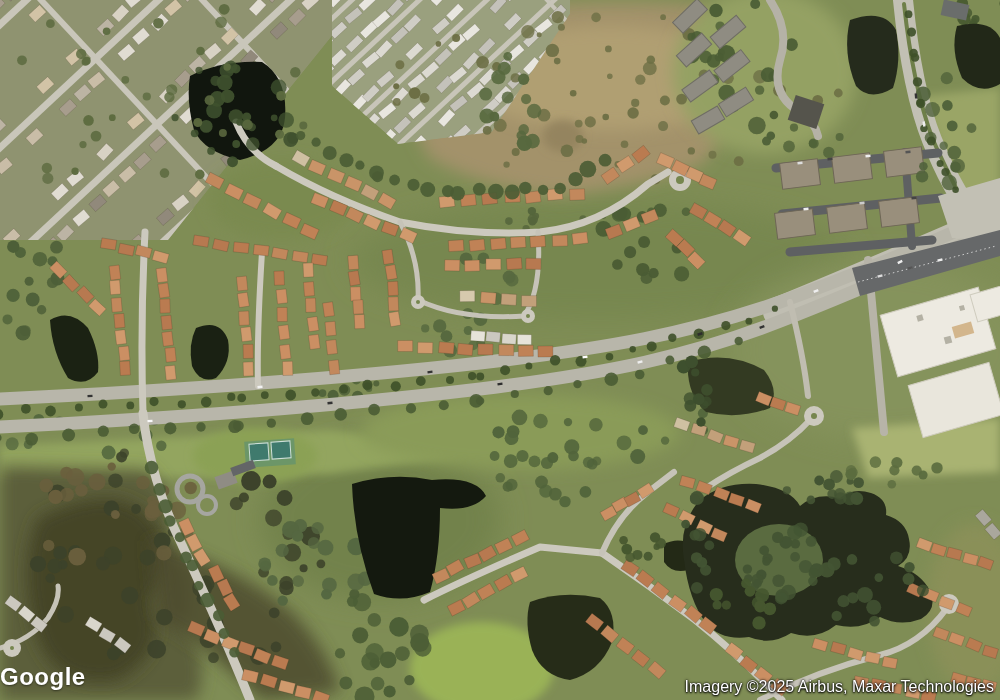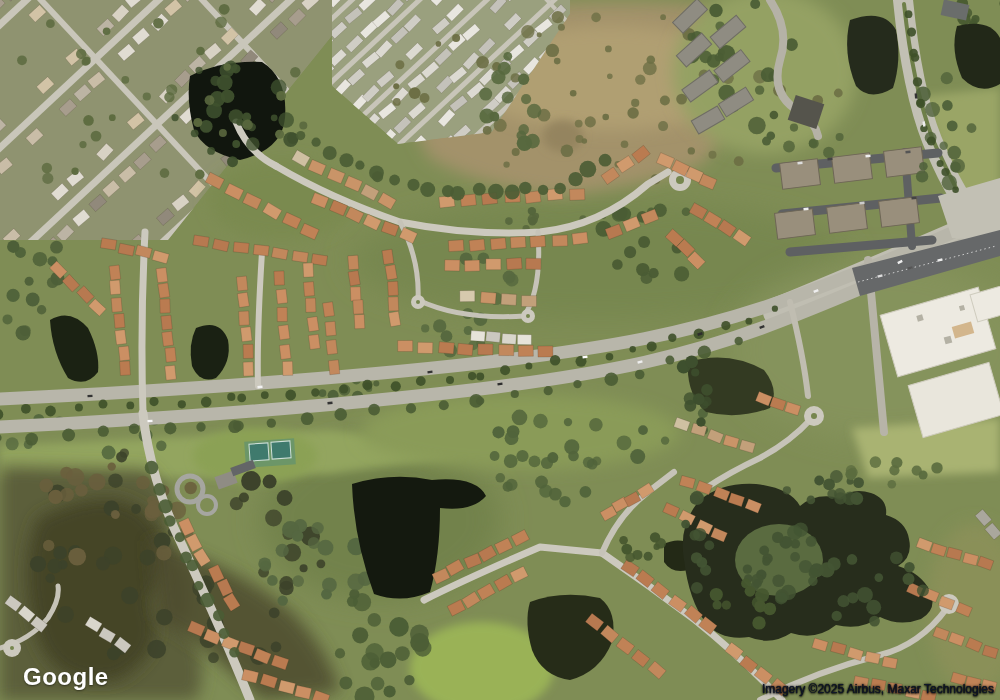--- a/index.html
+++ b/index.html
@@ -1,20 +1,20 @@
 <!DOCTYPE html>
 <html><head>
 <meta charset="utf-8">
 <style>
   html,body{margin:0;padding:0;background:#222;}
   #stage{position:relative;width:1000px;height:700px;overflow:hidden;font-family:"Liberation Sans",sans-serif;background:#7f8d55;}
   #map-svg{position:absolute;left:0;top:0;}
-  .logo{position:absolute;left:23px;bottom:9px;color:#fff;font-size:24px;font-weight:600;letter-spacing:.5px;
+  .logo{position:absolute;left:0;bottom:9px;color:#fff;font-size:24px;font-weight:600;letter-spacing:.5px;
         text-shadow:0 1px 2px rgba(0,0,0,.45);cursor:pointer;user-select:none;}
-  .attribution{position:absolute;right:6px;bottom:4px;color:#0f172a;font-size:12px;
+  .attribution{position:absolute;right:6px;bottom:4px;color:#ffffff;font-size:16px;
         text-shadow:0 0 3px rgba(0,0,0,.95),0 0 1px #000,0 1px 2px #000;user-select:none;}
 </style>
 </head>
 <body>
 
 <div id="stage">
   <svg id="map-svg" width="1000" height="700" viewBox="0 0 1000 700">
       <defs>
         <filter id="b4" x="-40%" y="-40%" width="180%" height="180%">
           <feGaussianBlur stdDeviation="4"></feGaussianBlur>

